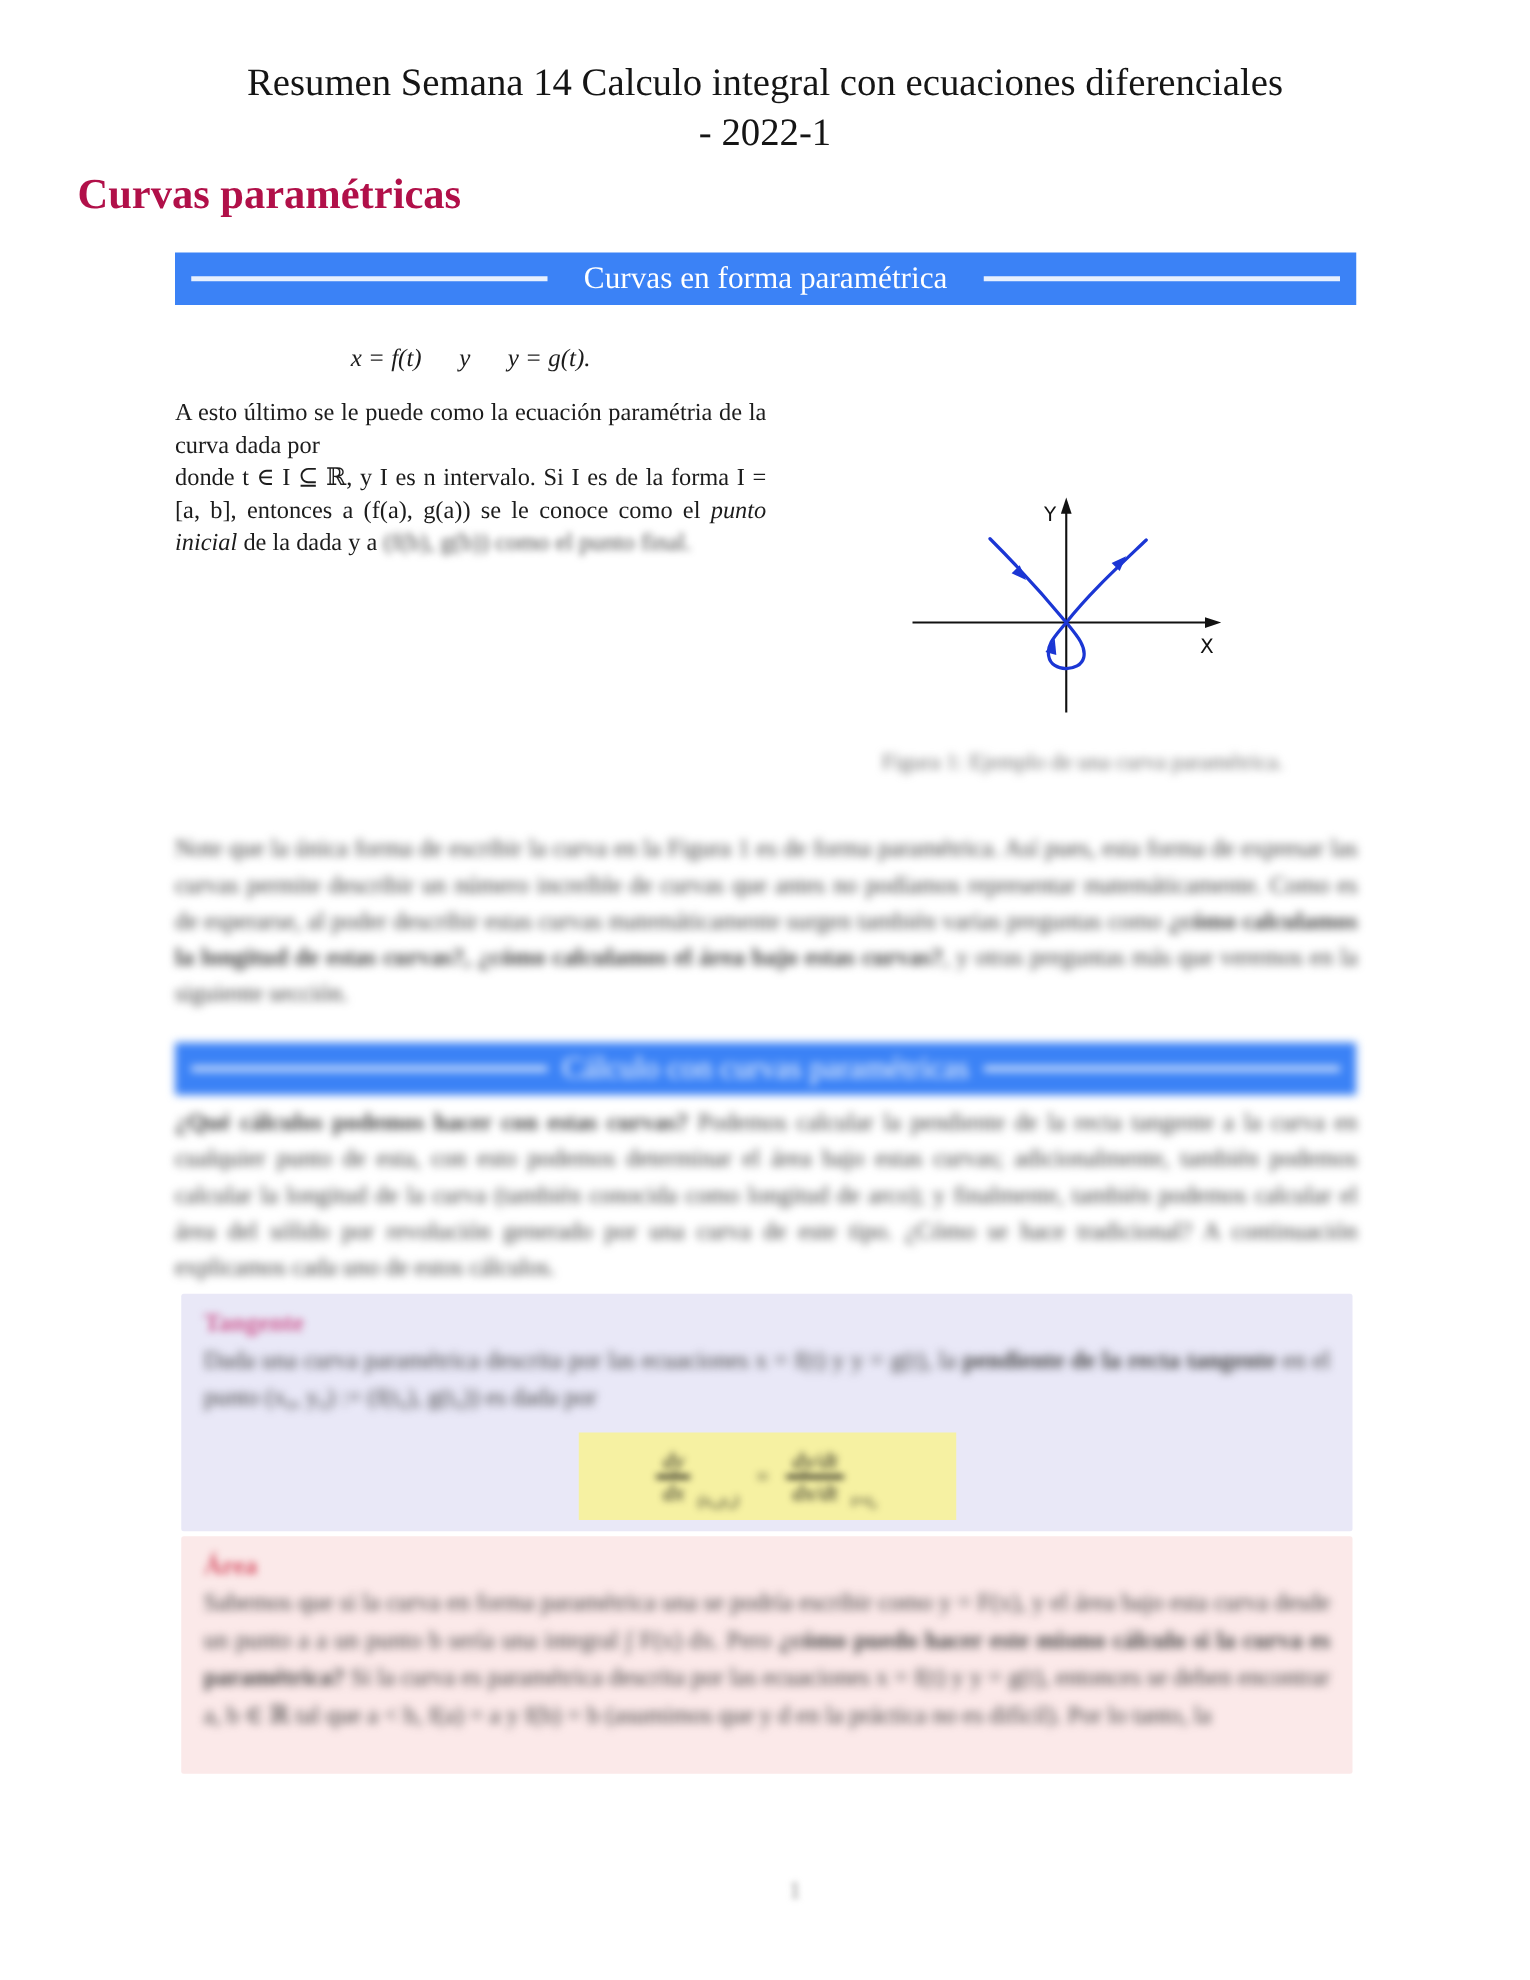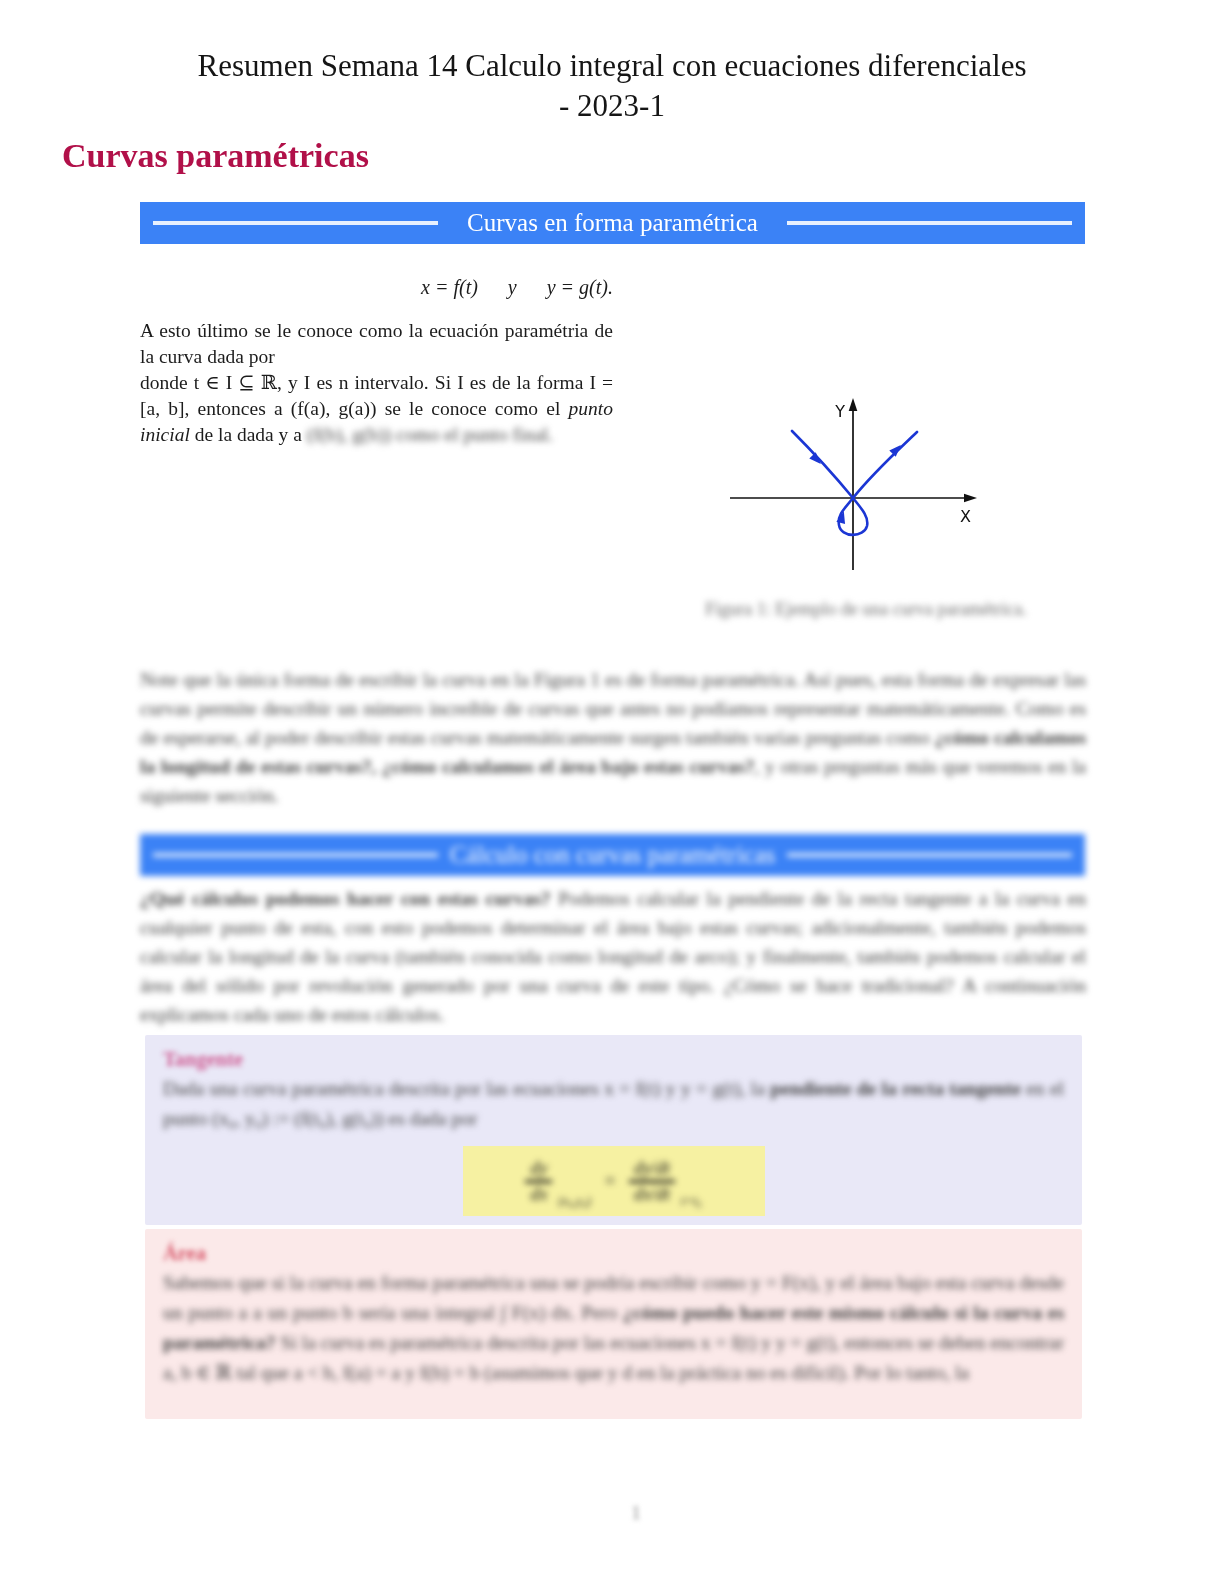--- a/index.html
+++ b/index.html
@@ -37,21 +37,21 @@
   .rule-left  { left:13px;  width:285px; }
   .rule-right { right:13px; width:285px; }
 
   
   .col-left {
     position:absolute; left:140px; top:256px; width:473px;
     font-size:19.5px; line-height:26px; text-align:justify; color:#1c1c1c;
   }
   .col-left p { margin:0; }
   .equation {
-    text-align:right; font-style:italic; font-size:20px;
+    text-align:center; font-style:italic; font-size:20px;
     margin:18px 0 18px 0;
   }
   .blur-inline { filter:blur(3.1px); color:#4a4a4a; }
 
   
   .figure-wrap { position:absolute; left:698px; top:380px; width:380px; height:230px; }
   .fig-caption {
     position:absolute; left:635px; top:599px; width:462px;
     text-align:center; font-size:18px; color:#6e6e6e; filter:blur(3.2px);
   }
@@ -103,33 +103,33 @@
     text-align:center; font-size:19px; color:#8a8a8a; filter:blur(2.6px);
   }
 </style>
 </head>
 <body>
 
 <div class="page">
 
   <div class="doc-title">
     <div>Resumen Semana 14 Calculo integral con ecuaciones diferenciales</div>
-    <div>- 2023-1</div>
+    <div>- 2022-1</div>
   </div>
   <div class="doc-subtitle">Curvas paramétricas</div>
 
   <div class="banner banner-1">
     <div class="banner-rule rule-left"></div>
     <div class="banner-text">Curvas en forma paramétrica</div>
     <div class="banner-rule rule-right"></div>
   </div>
 
   <div class="col-left">
     <div class="equation">x = f(t)  y  y = g(t).</div>
-    <p>A esto último se le conoce como la ecuación paramétria de la curva dada por</p>
+    <p>A esto último se le puede como la ecuación paramétria de la curva dada por</p>
     <p><span>donde t ∈ I ⊆ ℝ, y I es n intervalo. Si I es de la forma I = [a, b], entonces a (f(a), g(a)) se le conoce como el </span><i>punto inicial</i><span> de la dada y a </span><span class="blur-inline">(f(b), g(b)) como el punto final.</span></p>
   </div>
 
   <div class="figure-wrap">
     <svg width="380" height="230" viewBox="0 0 380 230">
 
       <line x1="32" y1="118" x2="270" y2="118" stroke="#111" stroke-width="1.7"></line>
       <polygon points="279,118 266,113.7 266,122.3" fill="#111"></polygon>
       <line x1="155" y1="190" x2="155" y2="27" stroke="#111" stroke-width="1.7"></line>
       <polygon points="155,18 150.7,31 159.3,31" fill="#111"></polygon>

